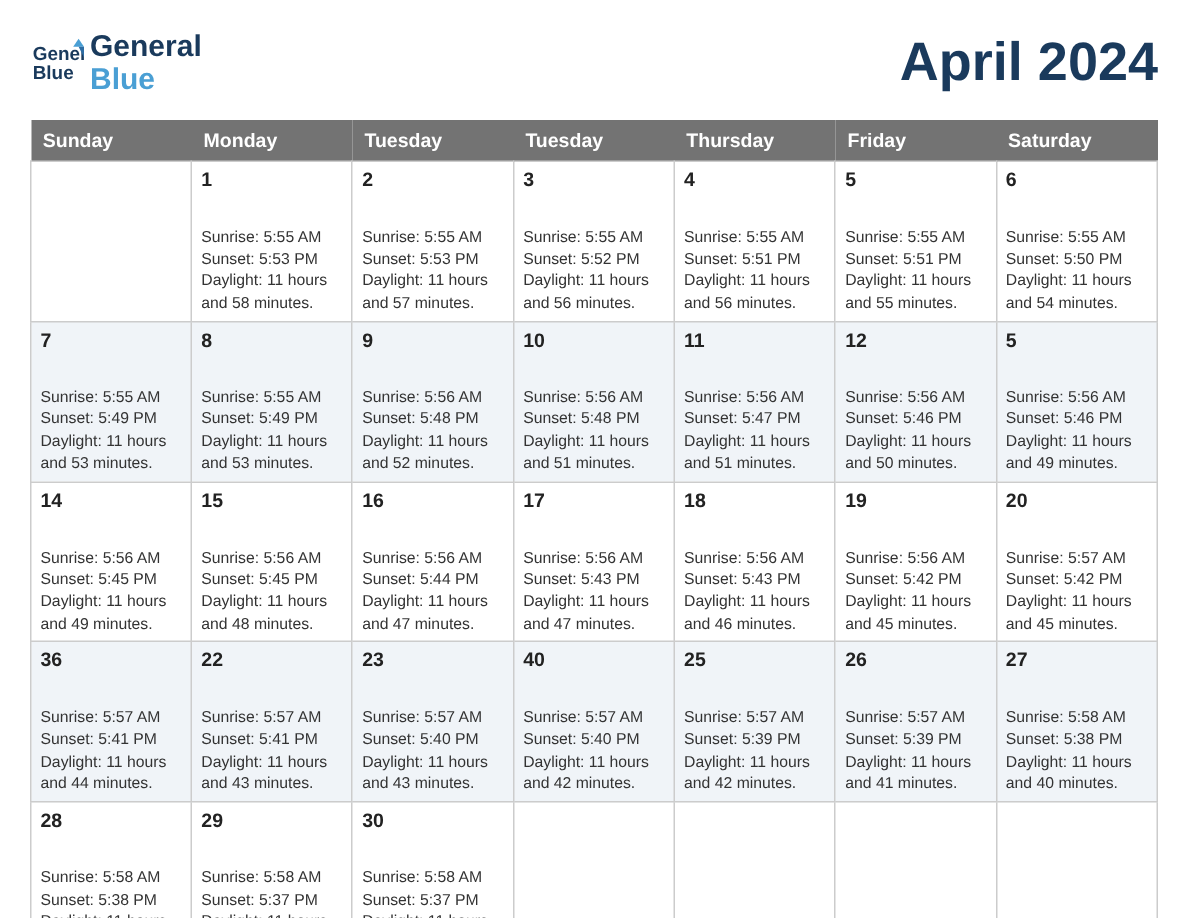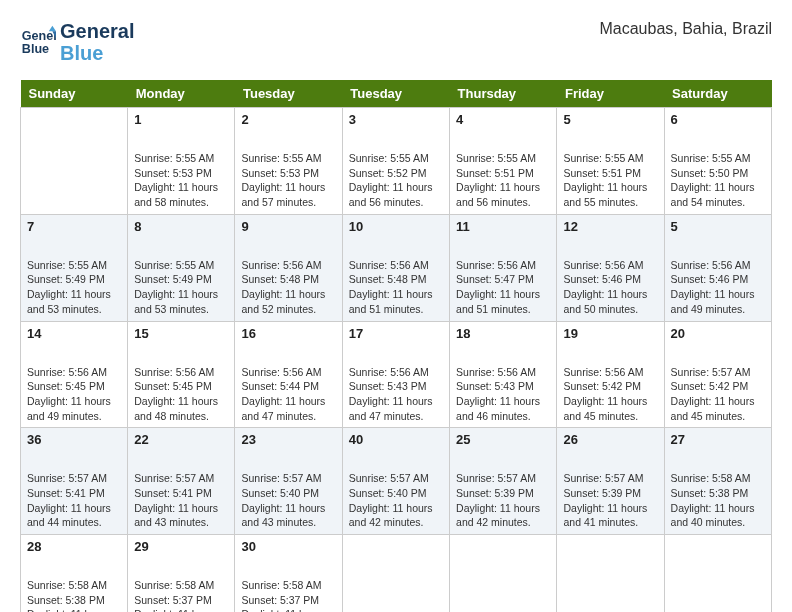--- a/index.html
+++ b/index.html
@@ -36,21 +36,21 @@
     .location {
       font-size: 16px;
       color: #333;
     }
     table {
       width: 100%;
       border-collapse: collapse;
       font-size: 11px;
     }
     thead tr th {
-      background-color: #4d7c0f;
+      background-color: #737373;
       color: #fff;
       padding: 6px 8px;
       text-align: left;
       font-size: 13px;
       font-weight: bold;
     }
     tbody tr td {
       border: 1px solid #ccc;
       padding: 4px 6px;
       vertical-align: top;
@@ -94,21 +94,21 @@
       <text x="2" y="32" font-size="14" font-weight="bold" fill="#1a3a5c">Blue</text>
       <polygon points="32,8 40,8 36,2" fill="#4a9fd4"></polygon>
       <polygon points="36,8 40,16 40,8" fill="#2e6da4"></polygon>
     </svg>
     <div>
       <div style="font-size:20px;font-weight:bold;color:#1a3a5c;line-height:1.1;">General</div>
       <div style="font-size:20px;font-weight:bold;color:#4a9fd4;line-height:1.1;">Blue</div>
     </div>
   </div>
   <div class="title-block">
-    <div class="location">Macaubas, Bahia, Brazil</div>
+    <div class="month-title">April 2024</div>
   </div>
 </div>
 
 <table>
   <thead>
     <tr>
     <th>Sunday</th>
         <th>Monday</th>
         <th>Tuesday</th>
         <th>Tuesday</th>

